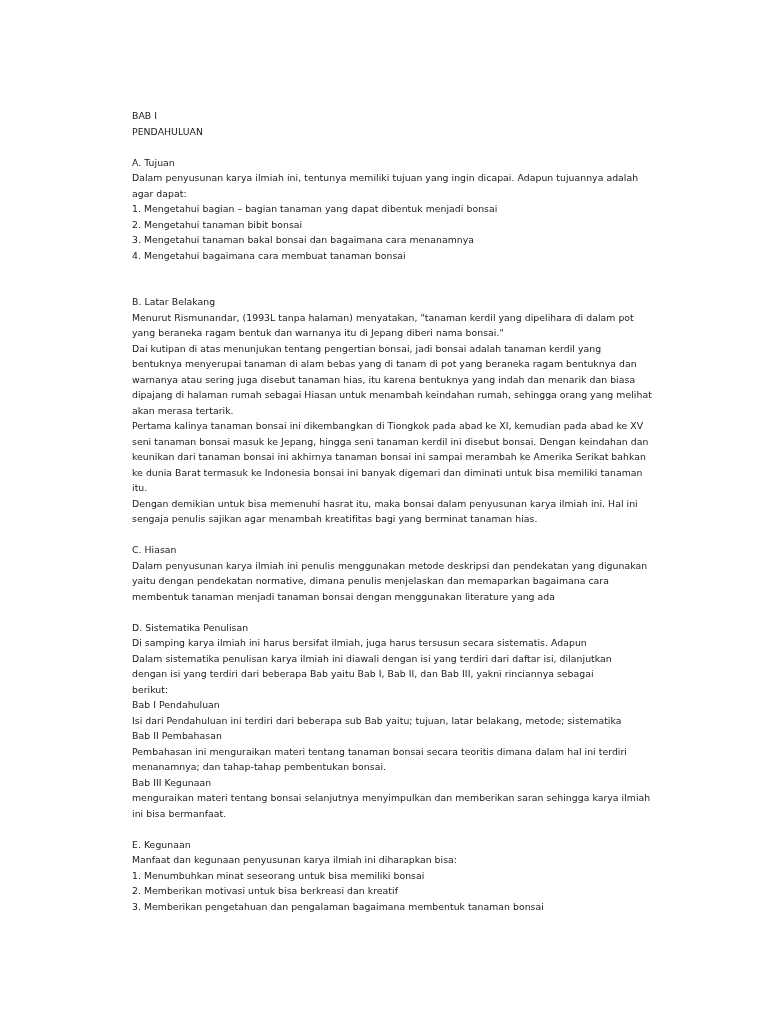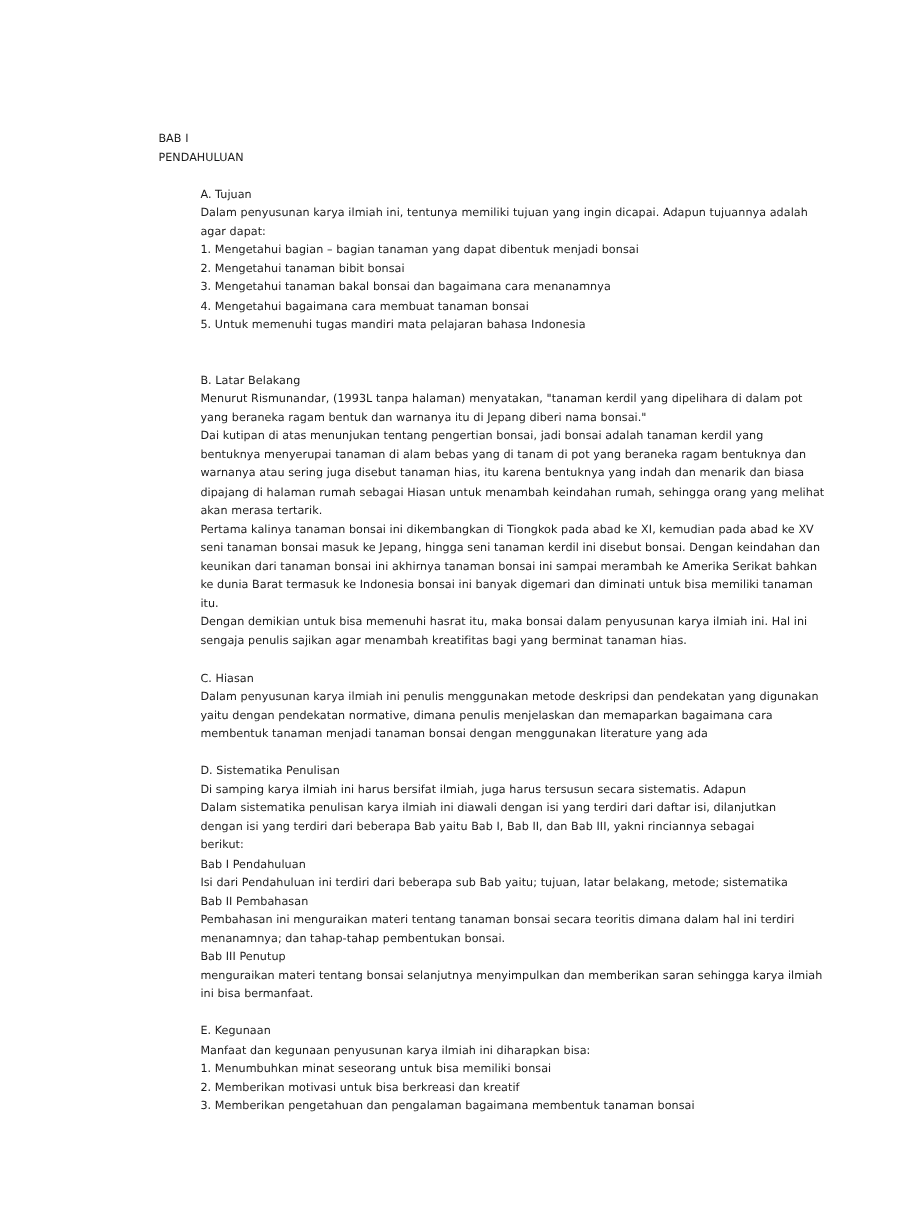--- a/index.html
+++ b/index.html
@@ -11,39 +11,38 @@
       width: 520px;
       font-family: "DejaVu Sans", sans-serif;
       font-size: 9.3px;
       line-height: 15.5px;
       color: #1a1a1a;
       letter-spacing: 0.05px;
     }
     .line { white-space: nowrap; display: block; height: 15.5px; }
     .blank { display: block; height: 15.5px; }
     .gap2 { display: block; height: 31px; }
-    .section { display: block; margin-left: 35px; }
+    .section { display: block; }
   </style>
 </head>
 <body>
 
 <div class="page">
   <span class="line">BAB I</span>
   <span class="line">PENDAHULUAN</span>
   <span class="blank"></span>
 
   <div class="section">
     <span class="line">A.  Tujuan</span>
     <span class="line">Dalam penyusunan karya ilmiah ini, tentunya memiliki tujuan yang ingin dicapai. Adapun tujuannya adalah</span>
     <span class="line">agar dapat:</span>
     <span class="line">1. Mengetahui bagian – bagian tanaman yang dapat dibentuk menjadi bonsai</span>
     <span class="line">2. Mengetahui tanaman bibit bonsai</span>
     <span class="line">3. Mengetahui tanaman bakal bonsai dan bagaimana cara menanamnya</span>
     <span class="line">4. Mengetahui bagaimana cara membuat tanaman bonsai</span>
-    <span class="line">5. Untuk memenuhi tugas mandiri mata pelajaran bahasa Indonesia</span>
   </div>
   <span class="gap2"></span>
 
   <div class="section">
     <span class="line">B.  Latar Belakang</span>
     <span class="line">Menurut Rismunandar, (1993L tanpa halaman) menyatakan, "tanaman kerdil yang dipelihara di dalam pot</span>
     <span class="line">yang beraneka ragam bentuk dan warnanya itu di Jepang diberi nama bonsai."</span>
     <span class="line">Dai kutipan di atas menunjukan tentang pengertian bonsai, jadi bonsai adalah tanaman kerdil yang</span>
     <span class="line">bentuknya menyerupai tanaman di alam bebas yang di tanam di pot yang beraneka ragam bentuknya dan</span>
     <span class="line">warnanya atau sering juga disebut tanaman hias, itu karena bentuknya yang indah dan menarik dan biasa</span>
@@ -71,21 +70,21 @@
     <span class="line">D.  Sistematika Penulisan</span>
     <span class="line">Di samping karya ilmiah ini harus bersifat ilmiah, juga harus tersusun secara sistematis. Adapun</span>
     <span class="line">Dalam sistematika penulisan karya ilmiah ini diawali dengan isi yang terdiri dari daftar isi, dilanjutkan</span>
     <span class="line">dengan isi yang terdiri dari beberapa Bab yaitu Bab I, Bab II, dan Bab III, yakni rinciannya sebagai</span>
     <span class="line">berikut:</span>
     <span class="line">Bab I Pendahuluan</span>
     <span class="line"> Isi dari Pendahuluan ini terdiri dari beberapa sub Bab yaitu; tujuan, latar belakang, metode; sistematika</span>
     <span class="line">Bab II Pembahasan</span>
     <span class="line">Pembahasan ini menguraikan materi tentang tanaman bonsai secara teoritis dimana dalam hal ini terdiri</span>
     <span class="line">menanamnya; dan tahap-tahap pembentukan bonsai.</span>
-    <span class="line">Bab III Penutup</span>
+    <span class="line">Bab III Kegunaan</span>
     <span class="line">menguraikan materi tentang bonsai selanjutnya menyimpulkan dan memberikan saran sehingga karya ilmiah</span>
     <span class="line">ini bisa bermanfaat.</span>
   </div>
   <span class="blank"></span>
 
   <div class="section">
     <span class="line">E.  Kegunaan</span>
     <span class="line">Manfaat dan kegunaan penyusunan karya ilmiah ini diharapkan bisa:</span>
     <span class="line">1. Menumbuhkan minat seseorang untuk bisa memiliki bonsai</span>
     <span class="line">2. Memberikan motivasi untuk bisa berkreasi dan kreatif</span>

